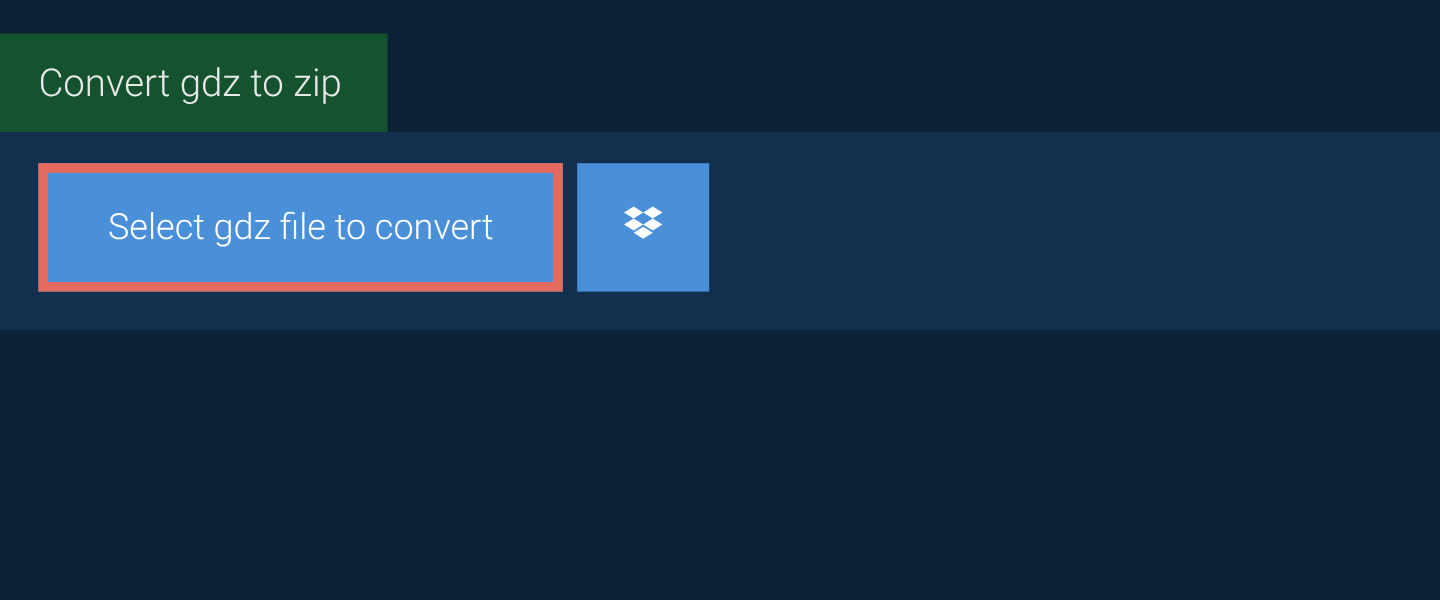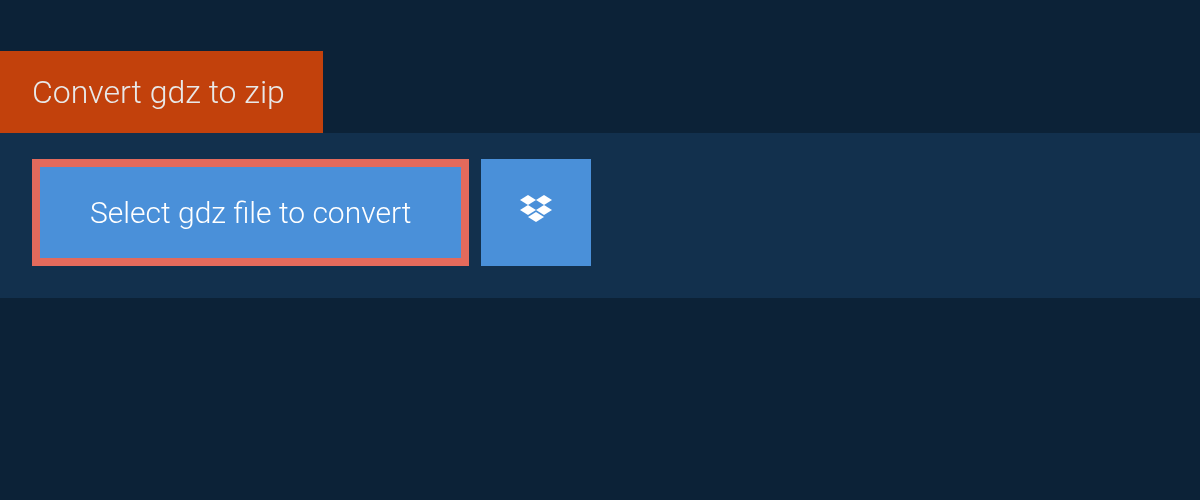--- a/index.html
+++ b/index.html
@@ -8,24 +8,24 @@
       box-sizing: border-box;
     }
     body {
       width: 1200px;
       height: 500px;
       background-color: #0c2237;
       font-family: -apple-system, BlinkMacSystemFont, "Segoe UI", Roboto, "Helvetica Neue", Arial, sans-serif;
       overflow: hidden;
     }
     .header-tab {
-      background-color: #c2410c;
+      background-color: #14532d;
       display: inline-block;
       padding: 22px 38px 22px 32px;
-      margin-top: 51px;
+      margin-top: 28px;
     }
     .header-title {
       color: #e8e8e8;
       font-size: 32px;
       font-weight: 300;
     }
     .panel {
       background-color: #12304d;
       padding: 26px 32px 32px 32px;
       display: flex;

